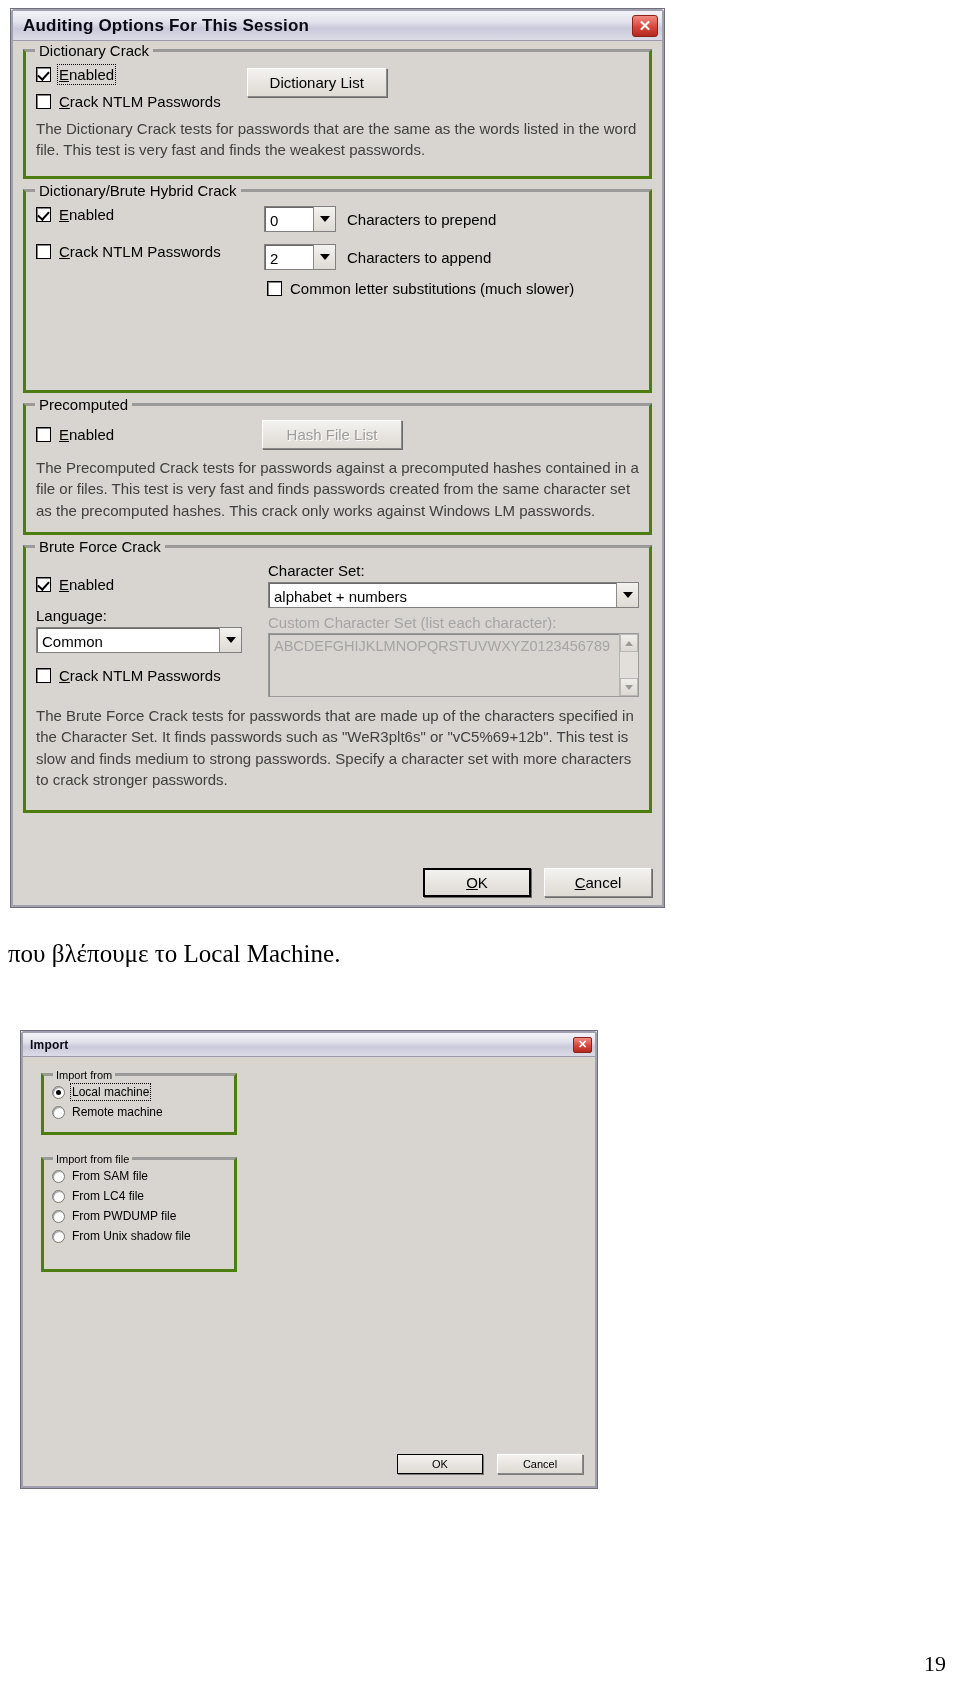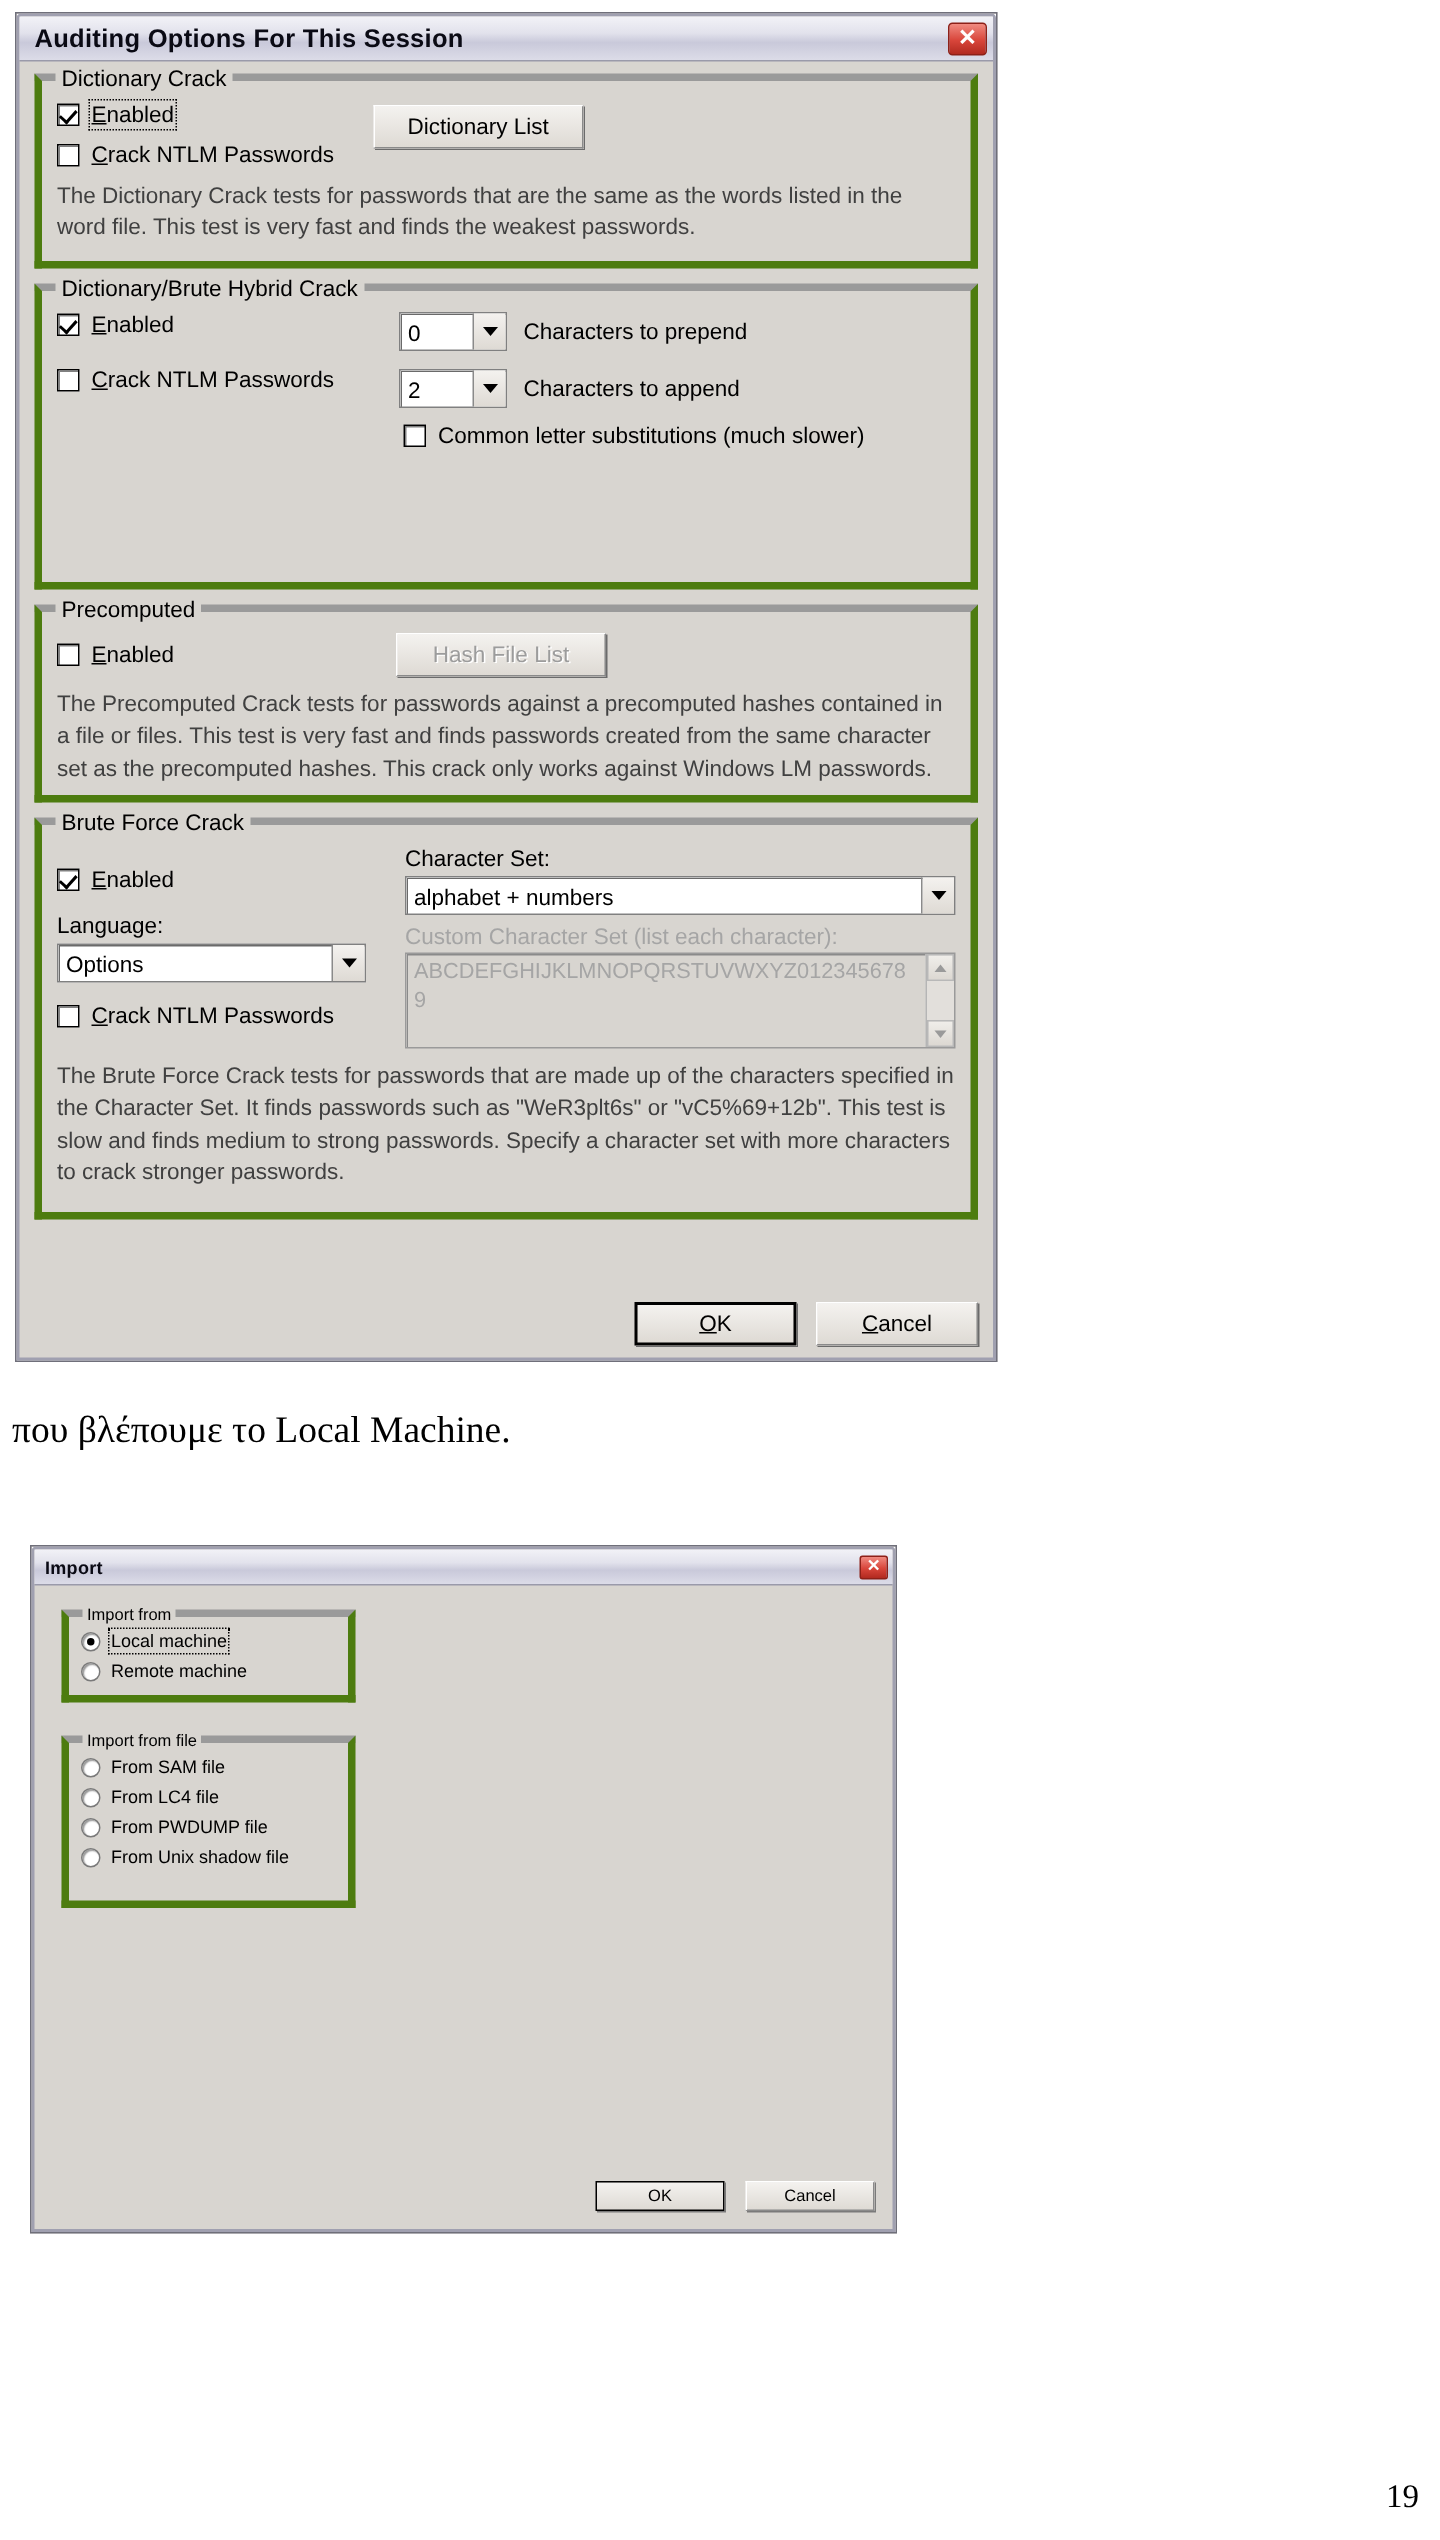--- a/index.html
+++ b/index.html
@@ -52,21 +52,21 @@
     line-height: 1;
     cursor: pointer;
   }
   .closebtn.small { width: 19px; height: 16px; font-size: 11px; border-radius: 2px; }
 
   .dlg-body { padding: 8px 10px 10px 10px; position: relative; height: calc(100% - 30px); }
 
   
   .group {
     position: relative;
-    border: 5px solid #4d7c0f;
+    border: 3px solid #4d7c0f;
     border-top-color: #9a9a9a;
     background: transparent;
     margin-bottom: 10px;
   }
   .group > .legend {
     position: absolute;
     top: -10px; left: 9px;
     background: #d8d5d0;
     padding: 0 4px;
     font-size: 15px;
@@ -337,21 +337,21 @@
           <span class="legend">Brute Force Crack</span>
           <div class="group-inner">
             <div style="display:flex; align-items:flex-start;">
               <div style="flex:0 0 auto; width:228px;">
                 <div class="row" style="margin:14px 0 14px 0;">
                   <span class="cb checked"></span>
                   <span class="cb-label"><span class="acc">E</span>nabled</span>
                 </div>
                 <div class="caption">Language:</div>
                 <div class="combo" style="width:206px; margin-top:3px;">
-                  <span class="val">Options</span>
+                  <span class="val">Common</span>
                   <span class="arrow"></span>
                 </div>
                 <div class="row" style="margin-top:14px;">
                   <span class="cb"></span>
                   <span class="cb-label"><span class="acc">C</span>rack NTLM Passwords</span>
                 </div>
               </div>
               <div style="flex:1 1 auto; margin-left:4px;">
                 <div class="caption">Character Set:</div>
                 <div class="combo" style="margin-top:3px;">

